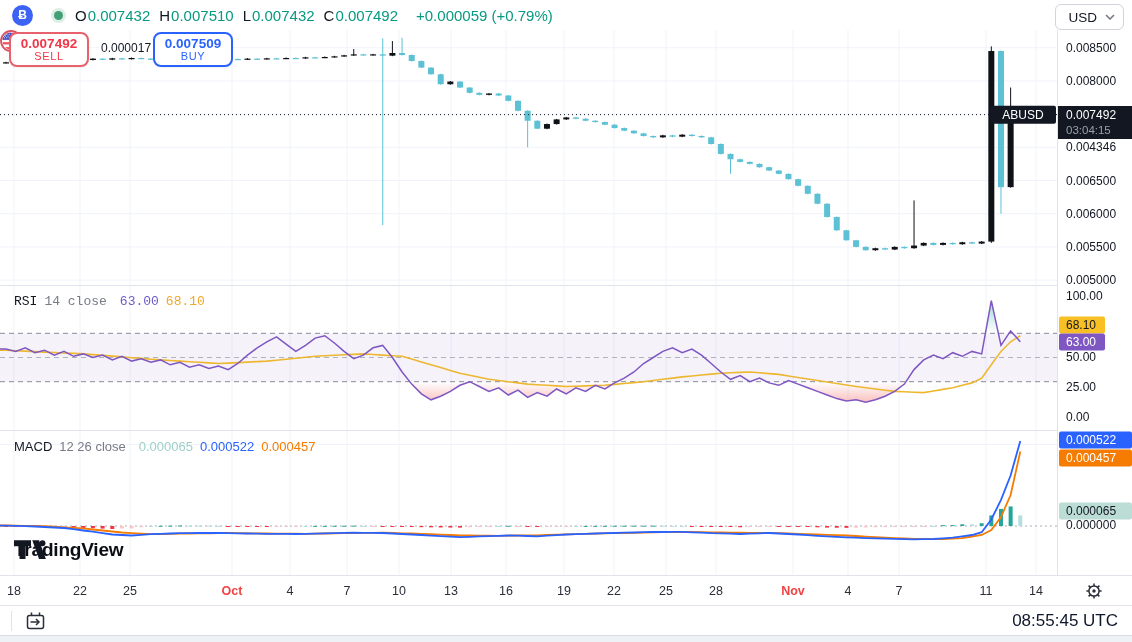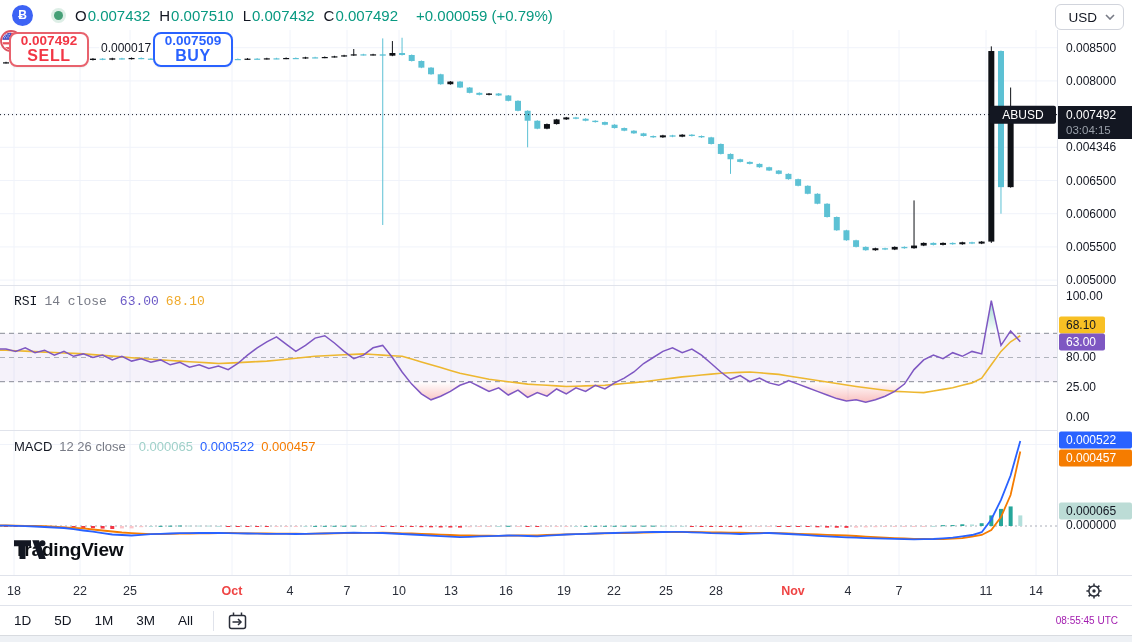--- a/index.html
+++ b/index.html
@@ -21,21 +21,21 @@
   #price-pane{top:30px;height:255px;}
   #rsi-pane{top:285px;height:145px;border-top:1px solid #e0e3eb;box-sizing:border-box;font-family:Liberation Mono, monospace;}
   #macd-pane{top:430px;height:145px;border-top:1px solid #e0e3eb;box-sizing:border-box;}
   .legend{position:absolute;left:14px;top:8px;font-size:13px;display:flex;gap:7px;align-items:center;z-index:3;white-space:nowrap;}
   .legend .t{color:#131722;}
   .legend .p{color:#787b86;}
   
   .trade{position:absolute;left:9px;top:2px;display:flex;align-items:center;z-index:4;}
   .tbtn{width:76px;height:31px;border-radius:8px;background:#fff;display:flex;flex-direction:column;align-items:center;justify-content:center;line-height:1.05;cursor:pointer;box-shadow:0 1px 2px rgba(0,0,0,.06);}
   .tbtn .pr{font-size:13.5px;font-weight:700;}
-  .tbtn .lb{font-size:16px;font-weight:700;letter-spacing:.6px;}
+  .tbtn .lb{font-size:11px;font-weight:400;letter-spacing:.6px;}
   .sell{border:2px solid #e8626d;color:#f23645;}
   .buy{border:2px solid #2962ff;color:#2962ff;margin-left:64px;}
   .spread{position:absolute;left:99px;top:11px;font-size:12px;color:#131722;background:rgba(255,255,255,.75);padding:0 2px;z-index:4;}
   
   #right-axis{position:absolute;left:1057px;top:30px;width:75px;height:545px;border-left:1px solid #e0e3eb;background:#fff;box-sizing:border-box;}
   .axlab{position:absolute;left:8px;transform:translateY(-50%);font-size:12px;color:#131722;white-space:nowrap;}
   .axbadge{position:absolute;left:1px;height:17px;line-height:17px;border-radius:2px;font-size:12px;padding-left:7px;box-sizing:border-box;transform:translateY(-50%);white-space:nowrap;}
   .sym-badge{position:absolute;left:0;width:75px;height:33px;background:#131722;color:#fff;font-size:12px;padding:2px 0 0 8px;box-sizing:border-box;line-height:15px;}
   .sym-badge .cd{color:#9aa0aa;font-size:11.5px;}
   
@@ -43,21 +43,21 @@
   
   #time-axis{position:absolute;left:0;top:575px;width:1132px;height:30px;background:#fff;border-top:1px solid #e0e3eb;box-sizing:border-box;}
   .tlab{position:absolute;top:50%;transform:translate(-50%,-50%);font-size:12.5px;color:#2a2e39;}
   .tlab.b{font-weight:700;color:#ef4444;}
   .gear{position:absolute;left:1085px;top:6px;cursor:pointer;}
   
   #toolbar{position:absolute;left:0;top:605px;width:1132px;height:30px;border-top:1px solid #e0e3eb;box-sizing:border-box;display:flex;align-items:center;padding:0 14px;background:#fff;}
   .rng{font-size:13.5px;color:#131722;margin-right:23px;cursor:pointer;}
   .tb-div{width:1px;height:20px;background:#e0e3eb;margin:0 14px 0 -3px;}
   .goto{cursor:pointer;display:flex;align-items:center;}
-  .clock{margin-left:auto;font-size:10px;color:#a21caf;cursor:pointer;}
+  .clock{margin-left:auto;font-size:17px;color:#0f172a;cursor:pointer;}
   #bottom-strip{position:absolute;left:0;top:635px;width:1132px;height:7px;background:#eef1f5;border-top:1px solid #d8dbe0;box-sizing:border-box;}
   
   .tv-logo{position:absolute;left:14px;top:108px;display:flex;align-items:center;gap:8px;z-index:3;cursor:pointer;}
   .tv-logo .txt{font-size:19px;font-weight:800;color:#0b0e13;letter-spacing:-.2px;}
 </style>
 </head>
 <body>
 
 <div class="app">
 
@@ -573,21 +573,21 @@
       <div class="cd">03:04:15</div>
     </div>
   <div class="axlab" style="top: 17.7px;">0.008500</div>
       <div class="axlab" style="top: 50.9px;">0.008000</div>
       <div class="axlab" style="top: 117.3px;">0.004346</div>
       <div class="axlab" style="top: 150.5px;">0.006500</div>
       <div class="axlab" style="top: 183.7px;">0.006000</div>
       <div class="axlab" style="top: 216.9px;">0.005500</div>
       <div class="axlab" style="top: 250.1px;">0.005000</div>
       <div class="axlab" style="top: 266px;">100.00</div>
-      <div class="axlab" style="top: 326.5px;">80.00</div>
+      <div class="axlab" style="top: 326.5px;">50.00</div>
       <div class="axlab" style="top: 356.75px;">25.00</div>
       <div class="axlab" style="top: 387px;">0.00</div>
       <div class="axbadge" style="top: 295px; background: rgb(248, 192, 36); color: rgb(19, 23, 34); width: 46px;">68.10</div>
       <div class="axbadge" style="top: 312px; background: rgb(126, 87, 194); color: rgb(255, 255, 255); width: 46px;">63.00</div>
       <div class="axlab" style="top: 495px;">0.000000</div>
       <div class="axbadge" style="top: 410px; background: rgb(41, 98, 255); color: rgb(255, 255, 255); width: 73px;">0.000522</div>
       <div class="axbadge" style="top: 428px; background: rgb(245, 124, 0); color: rgb(255, 255, 255); width: 73px;">0.000457</div>
       <div class="axbadge" style="top: 481px; background: rgb(188, 220, 214); color: rgb(19, 23, 34); width: 73px;">0.000065</div>
     </div>
 
@@ -620,27 +620,20 @@
       <div class="tlab" style="left: 666px;">25</div>
       <div class="tlab" style="left: 716px;">28</div>
       <div class="tlab b" style="left: 793px;">Nov</div>
       <div class="tlab" style="left: 848px;">4</div>
       <div class="tlab" style="left: 899px;">7</div>
       <div class="tlab" style="left: 986px;">11</div>
       <div class="tlab" style="left: 1036px;">14</div>
     </div>
 
   <div id="toolbar">
-    <span id="ranges" style="display:flex;align-items:center;">
-        <span class="rng">1D</span>
-        <span class="rng">5D</span>
-        <span class="rng">1M</span>
-        <span class="rng">3M</span>
-        <span class="rng">All</span>
-      </span>
     <span class="tb-div"></span>
     <span class="goto">
       <svg width="21" height="20" viewBox="0 0 21 20">
         <rect x="1.5" y="4.5" width="16" height="13" rx="2" fill="none" stroke="#2a2e39" stroke-width="1.5"></rect>
         <line x1="5.5" y1="1.5" x2="5.5" y2="4.5" stroke="#2a2e39" stroke-width="1.5"></line>
         <line x1="13.5" y1="1.5" x2="13.5" y2="4.5" stroke="#2a2e39" stroke-width="1.5"></line>
         <line x1="4.5" y1="11" x2="12.5" y2="11" stroke="#2a2e39" stroke-width="1.5"></line>
         <polyline points="10,8 13,11 10,14" fill="none" stroke="#2a2e39" stroke-width="1.5"></polyline>
       </svg>
     </span>

